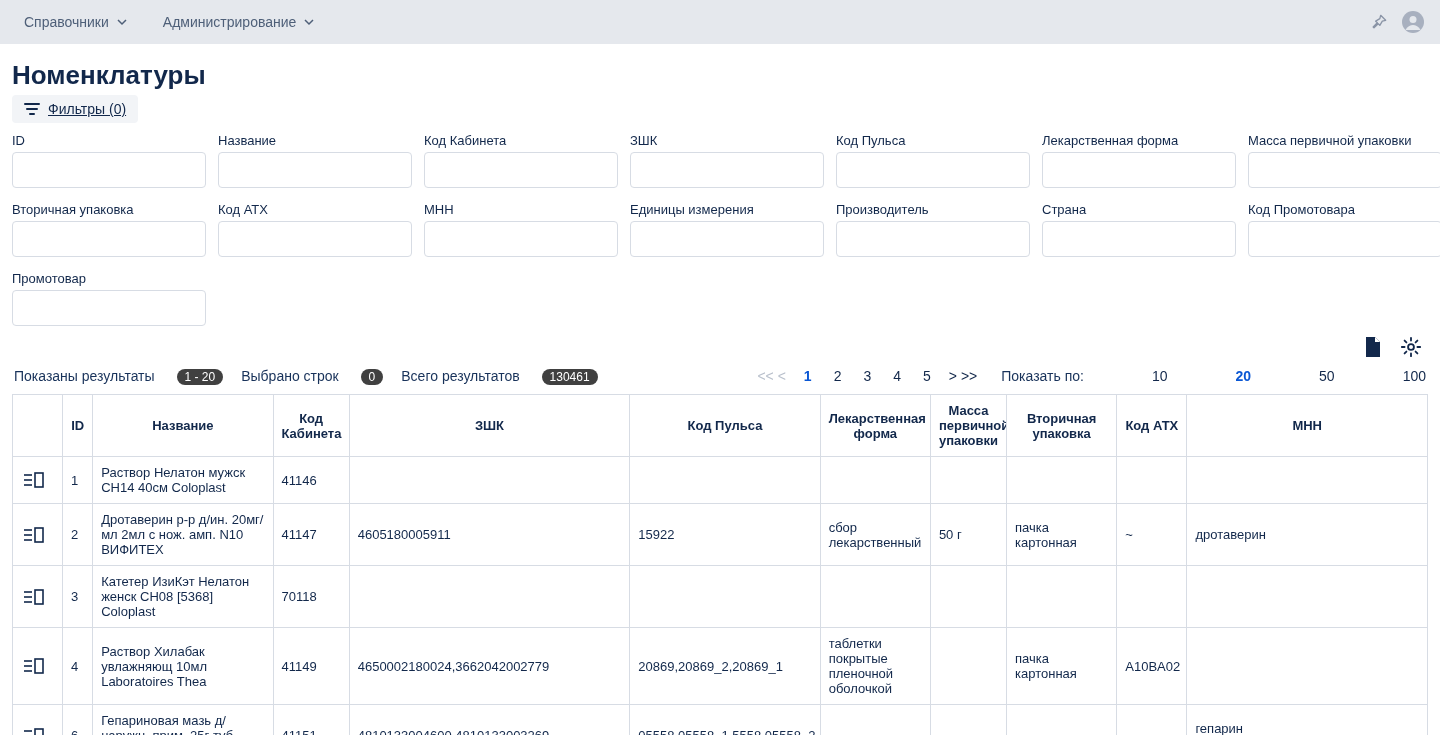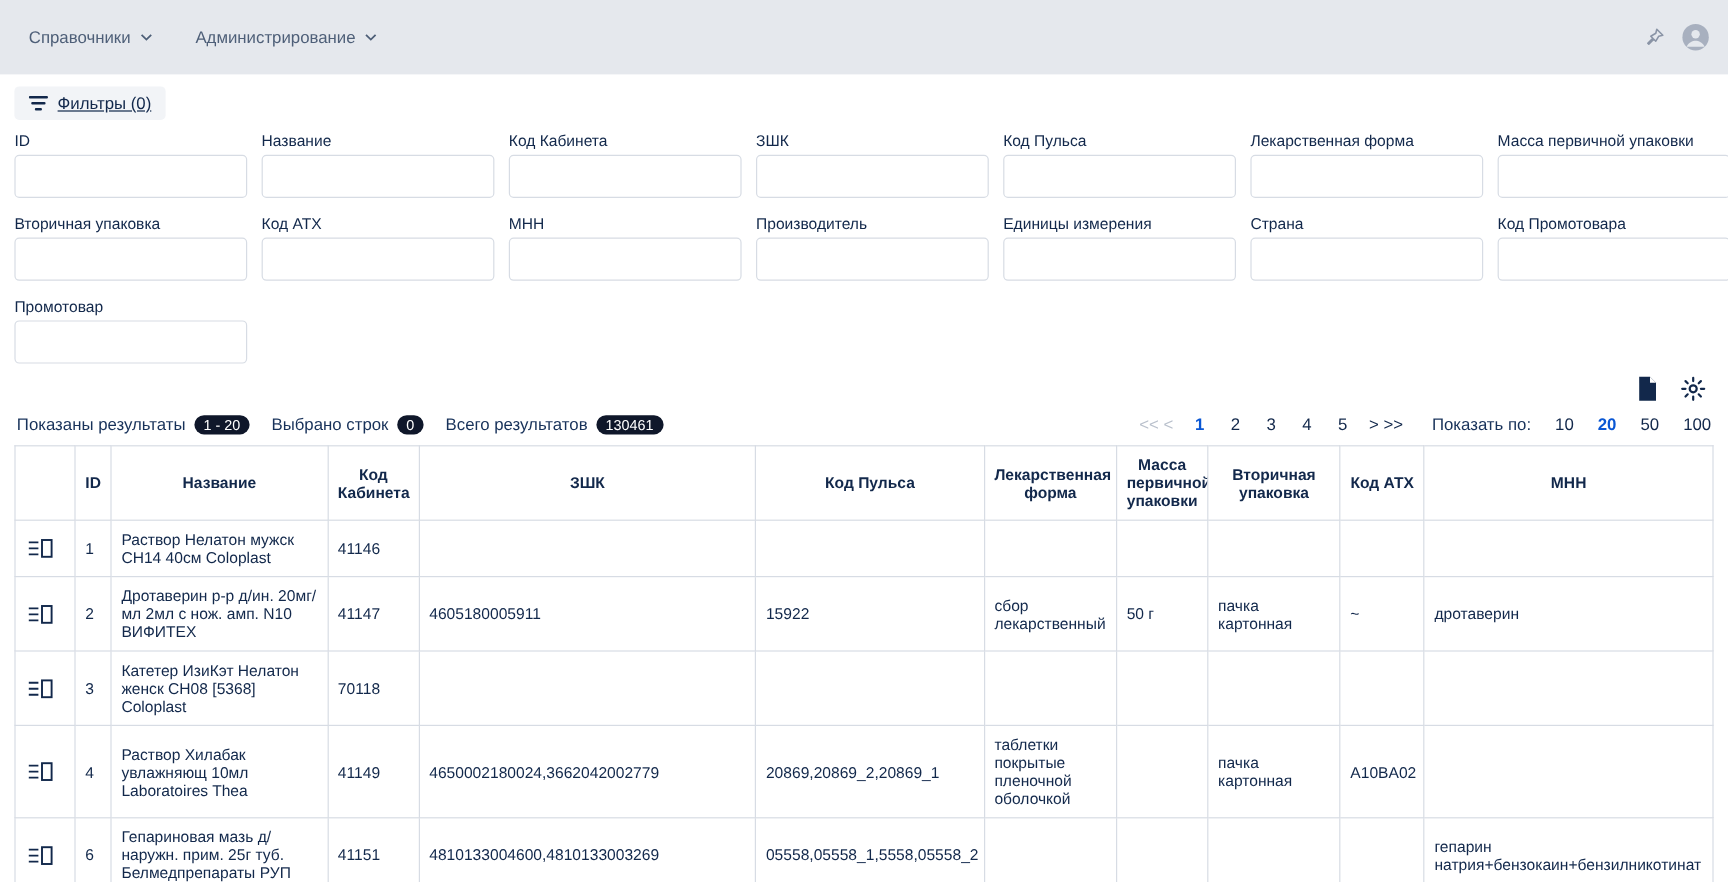--- a/index.html
+++ b/index.html
@@ -3,21 +3,21 @@
 <meta charset="utf-8">
 <style>
   * { box-sizing: border-box; margin: 0; padding: 0; }
   body {
     font-family: "Segoe UI", Tahoma, Geneva, Verdana, sans-serif;
     background: #fff;
     color: #18325a;
     font-size: 14px;
   }
   .topbar {
-    height: 62px;
+    height: 44px;
     background: #e5e8ed;
     display: flex;
     align-items: center;
     padding: 0 10px;
   }
   .menu-item {
     display: flex;
     align-items: center;
     padding: 8px 14px;
     color: #4e5f78;
@@ -84,38 +84,38 @@
   .status-pager {
     display: flex;
     align-items: center;
     justify-content: space-between;
     padding: 4px 2px 8px 2px;
     flex-wrap: wrap;
     gap: 8px;
   }
   .status-left { display: flex; gap: 18px; align-items: center; flex-wrap: wrap; }
   .pill {
-    background: #0f172a;
+    background: #404040;
     color: #fff;
     border-radius: 10px;
     padding: 1px 8px;
     font-size: 12px;
-    margin-left: 3px;
+    margin-left: 18px;
   }
   .pager { display: flex; align-items: center; gap: 6px; }
   .pager .pg {
     padding: 2px 8px;
     cursor: pointer;
     color: #12284b;
   }
   .pager .pg.active { color: #0a57d4; font-weight: 600; }
   .pager .arr { color: #b9c0cc; cursor: default; padding: 2px 4px; }
   .pager .arr.en { color: #12284b; cursor: pointer; }
   .perpage { display: flex; align-items: flex-start; gap: 20px; margin-left: 20px; }
-  .perpage .opt { cursor: pointer; color: #12284b; }
+  .perpage .opt { cursor: pointer; color: #12284b; margin-left: 48px; }
   .perpage .opt.active { color: #0a57d4; font-weight: 600; }
   table.grid {
     width: 100%;
     border-collapse: collapse;
     table-layout: fixed;
   }
   table.grid th, table.grid td {
     border: 1px solid #d7dce4;
     padding: 8px 8px;
     font-size: 13px;
@@ -181,20 +181,21 @@
   <div class="topbar-icon">
     <svg class="svgicon" width="24" height="24" viewBox="0 0 24 24">
         <circle cx="12" cy="12" r="11" fill="#a8b0bf"></circle>
         <circle cx="12" cy="9.5" r="3.5" fill="#e5e8ed"></circle>
         <path d="M4.5 20c1.5-3.5 5-5 7.5-5s6 1.5 7.5 5" fill="#e5e8ed"></path>
       </svg>
   </div>
 </div>
 
 <div class="page">
+  <div class="page-title">Номенклатуры</div>
 
   <div class="filter-btn">
     <span class="icon">
       <svg class="svgicon" width="16" height="14" viewBox="0 0 16 14">
           <path d="M1 2h14M3 7h10M6 12h4" stroke="#12284b" stroke-width="2" stroke-linecap="round"></path>
         </svg>
     </span>
     <span>Фильтры (0)</span>
   </div>
 
@@ -233,25 +234,25 @@
       </div>
     <div class="ffield">
         <label>Код АТХ</label>
         <input style="">
       </div>
     <div class="ffield">
         <label>МНН</label>
         <input style="">
       </div>
     <div class="ffield">
+        <label>Единицы измерения</label>
+        <input style="">
+      </div>
+    <div class="ffield">
         <label>Производитель</label>
-        <input style="">
-      </div>
-    <div class="ffield">
-        <label>Единицы измерения</label>
         <input style="">
       </div>
     <div class="ffield">
         <label>Страна</label>
         <input style="">
       </div>
     <div class="ffield">
         <label>Код Промотовара</label>
         <input style="">
       </div>

